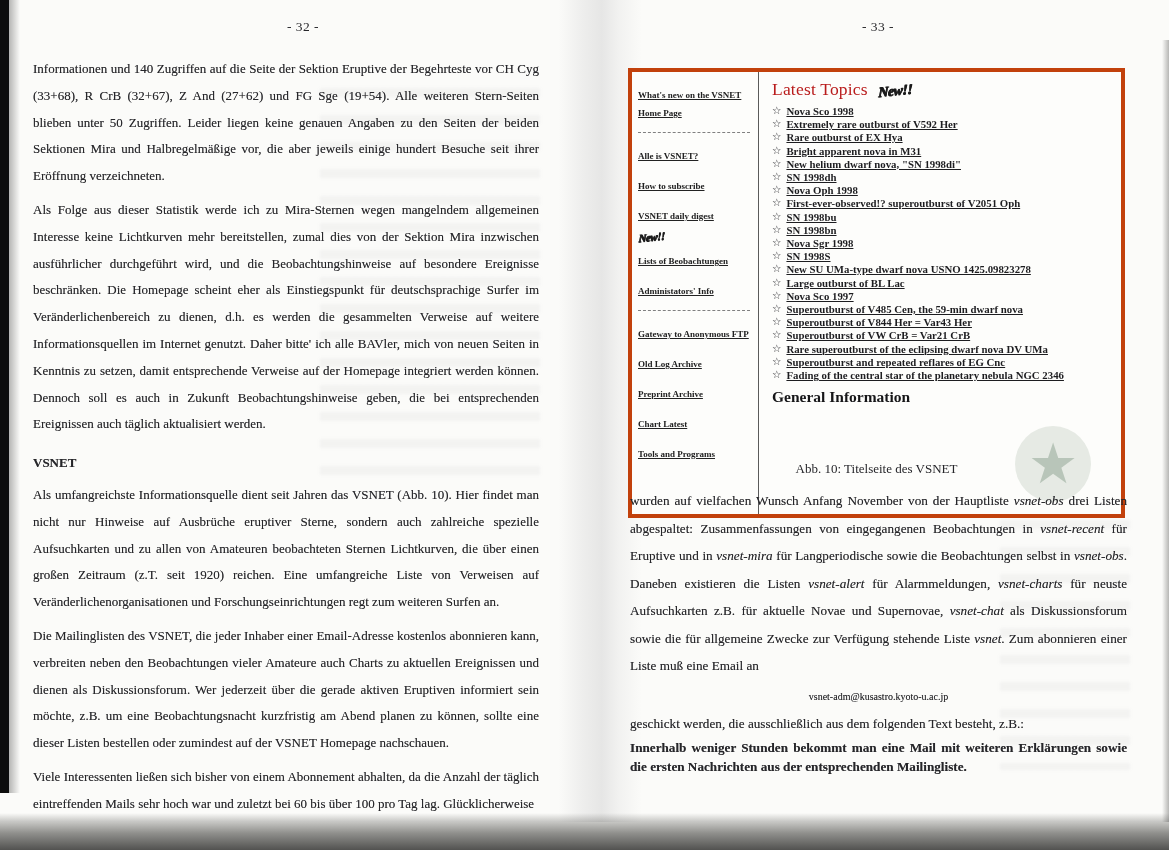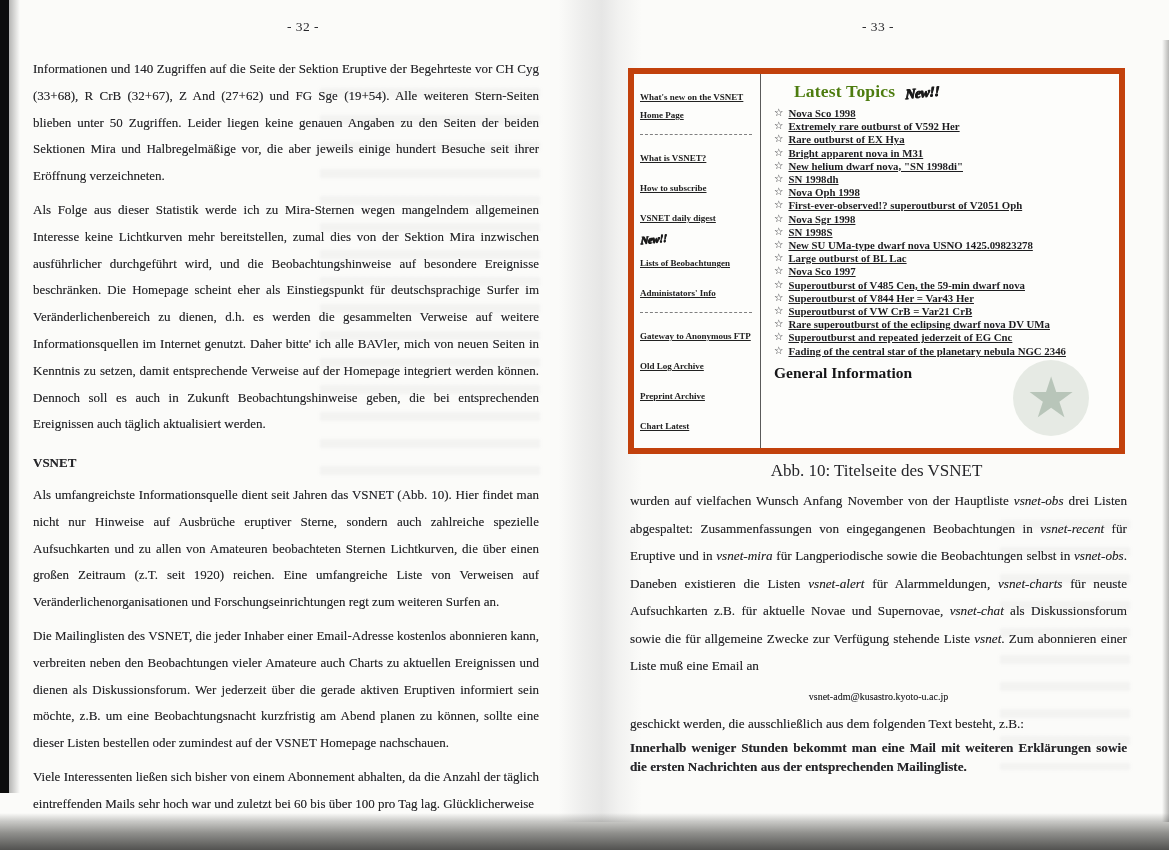--- a/index.html
+++ b/index.html
@@ -20,44 +20,44 @@
   .bleed{position:absolute;pointer-events:none;filter:blur(1.6px);
         background:repeating-linear-gradient(to bottom,rgba(110,110,122,.06) 0 9px,transparent 9px 27px);}
   
   .pagenum{position:absolute;top:19px;width:70px;text-align:center;font-size:13.5px;letter-spacing:.5px;}
   
   .lp-text{position:absolute;left:33px;top:56px;width:506px;}
   .lp-text p{margin:0 0 7px 0;font-size:13px;line-height:26.8px;text-align:justify;
         text-shadow:0 0 .4px rgba(30,30,34,.45);}
   .lp-text p.heading{font-weight:bold;text-align:left;margin:12px 0 5px 0;}
   
-  .figure-box{position:absolute;left:628px;top:68px;width:497px;height:386px;box-sizing:border-box;
-        border:6px solid #c2410c;background:#fdfdfb;display:flex;overflow:hidden;}
+  .figure-box{position:absolute;left:628px;top:68px;width:497px;height:450px;box-sizing:border-box;
+        border:4px solid #c2410c;background:#fdfdfb;display:flex;overflow:hidden;}
   .fig-side{width:127px;flex:none;border-right:1px solid #5a5a5a;padding:12px 5px 0 6px;box-sizing:border-box;}
   .side-item{margin-bottom:12px;}
   .side-link{font-size:9px;font-weight:bold;line-height:11.5px;text-decoration:underline;
         color:#222;display:inline;}
   .side-divider{border-top:1px dashed #808080;margin:3px 0 3px 0;height:0;width:112px;}
   .new-badge{display:inline-block;font-style:italic;font-weight:bold;letter-spacing:-.5px;
         transform:rotate(-6deg) skewX(-6deg);color:#1b1b1b;
         text-shadow:.7px 0 currentColor,0 .7px currentColor,.7px .7px currentColor;}
   .side-item .new-badge{font-size:11px;margin-top:3px;display:block;}
   .fig-main{flex:1;padding:7px 10px 0 13px;position:relative;overflow:hidden;}
   .lt-row{display:flex;align-items:baseline;gap:10px;margin-bottom:5px;}
-  .lt-title{font-size:17.5px;font-weight:bold;letter-spacing:.2px;color:#4d7c0f;margin-left:20px;}
+  .lt-title{font-size:17.5px;font-weight:normal;letter-spacing:.2px;color:#b91c1c;}
   .lt-row .new-badge{font-size:14px;}
   .topic{display:flex;gap:5px;align-items:flex-end;margin-bottom:1px;}
   .star{flex:none;font-size:10.5px;line-height:12.2px;color:#2a2a2e;}
   .star::before{content:"☆";}
   .t-label{font-size:10.8px;font-weight:bold;line-height:12.2px;text-decoration:underline;color:#1d1d20;}
   .gi-title{font-size:15.5px;font-weight:bold;margin:7px 0 3px 0;color:#161618;}
   .watermark{position:absolute;right:30px;bottom:12px;width:76px;height:76px;border-radius:50%;
         background:rgba(140,162,142,.20);display:flex;align-items:center;justify-content:center;}
   .watermark span{font-size:56px;line-height:1;color:rgba(80,112,86,.30);}
-  .fig-caption{position:absolute;left:628px;top:461px;width:497px;text-align:center;font-size:17px;}
+  .fig-caption{position:absolute;left:628px;top:461px;width:497px;text-align:center;font-size:13px;}
   
   .rp-text{position:absolute;left:630px;top:487px;width:497px;}
   .rp-text p{margin:0;font-size:13.2px;text-align:justify;text-shadow:0 0 .4px rgba(30,30,34,.45);}
   .rp-text em{font-style:italic;}
   p.rp1{line-height:27.5px;margin-bottom:5px !important;}
   .center-line{text-align:center;font-size:10px;line-height:23px;margin:3px 0 4px 0;
         text-shadow:0 0 .4px rgba(30,30,34,.45);}
   p.rp2{line-height:23px;margin:2px 0 !important;}
   p.rp3{line-height:19px;margin-top:3px !important;font-weight:bold;}
 </style>
@@ -93,21 +93,21 @@
             
             
           </div>
 
           <div class="side-item">
 
             <div class="side-divider"></div>
           </div>
 
           <div class="side-item">
-            <span class="side-link">What is VSNET?</span>
+            <span class="side-link">Alle is VSNET?</span>
             
             
           </div>
 
           <div class="side-item">
             <span class="side-link">How to subscribe</span>
             
             
           </div>
 
@@ -208,21 +208,29 @@
             <div class="topic">
               <span class="star"></span>
               <span class="t-label">Nova Oph 1998</span>
             </div>
 
             <div class="topic">
               <span class="star"></span>
               <span class="t-label">First-ever-observed!? superoutburst of V2051 Oph</span>
             </div>
 
-
+            <div class="topic">
+              <span class="star"></span>
+              <span class="t-label">SN 1998bu</span>
+            </div>
+
+            <div class="topic">
+              <span class="star"></span>
+              <span class="t-label">SN 1998bn</span>
+            </div>
 
 
             <div class="topic">
               <span class="star"></span>
               <span class="t-label">Nova Sgr 1998</span>
             </div>
 
 
             <div class="topic">
               <span class="star"></span>
@@ -259,21 +267,21 @@
               <span class="t-label">Superoutburst of VW CrB = Var21 CrB</span>
             </div>
 
             <div class="topic">
               <span class="star"></span>
               <span class="t-label">Rare superoutburst of the eclipsing dwarf nova DV UMa</span>
             </div>
 
             <div class="topic">
               <span class="star"></span>
-              <span class="t-label">Superoutburst and repeated jederzeit of EG Cnc</span>
+              <span class="t-label">Superoutburst and repeated reflares of EG Cnc</span>
             </div>
 
             <div class="topic">
               <span class="star"></span>
               <span class="t-label">Fading of the central star of the planetary nebula NGC 2346</span>
             </div>
           </div>
         <div class="gi-title">General Information</div>
 
       </div>

